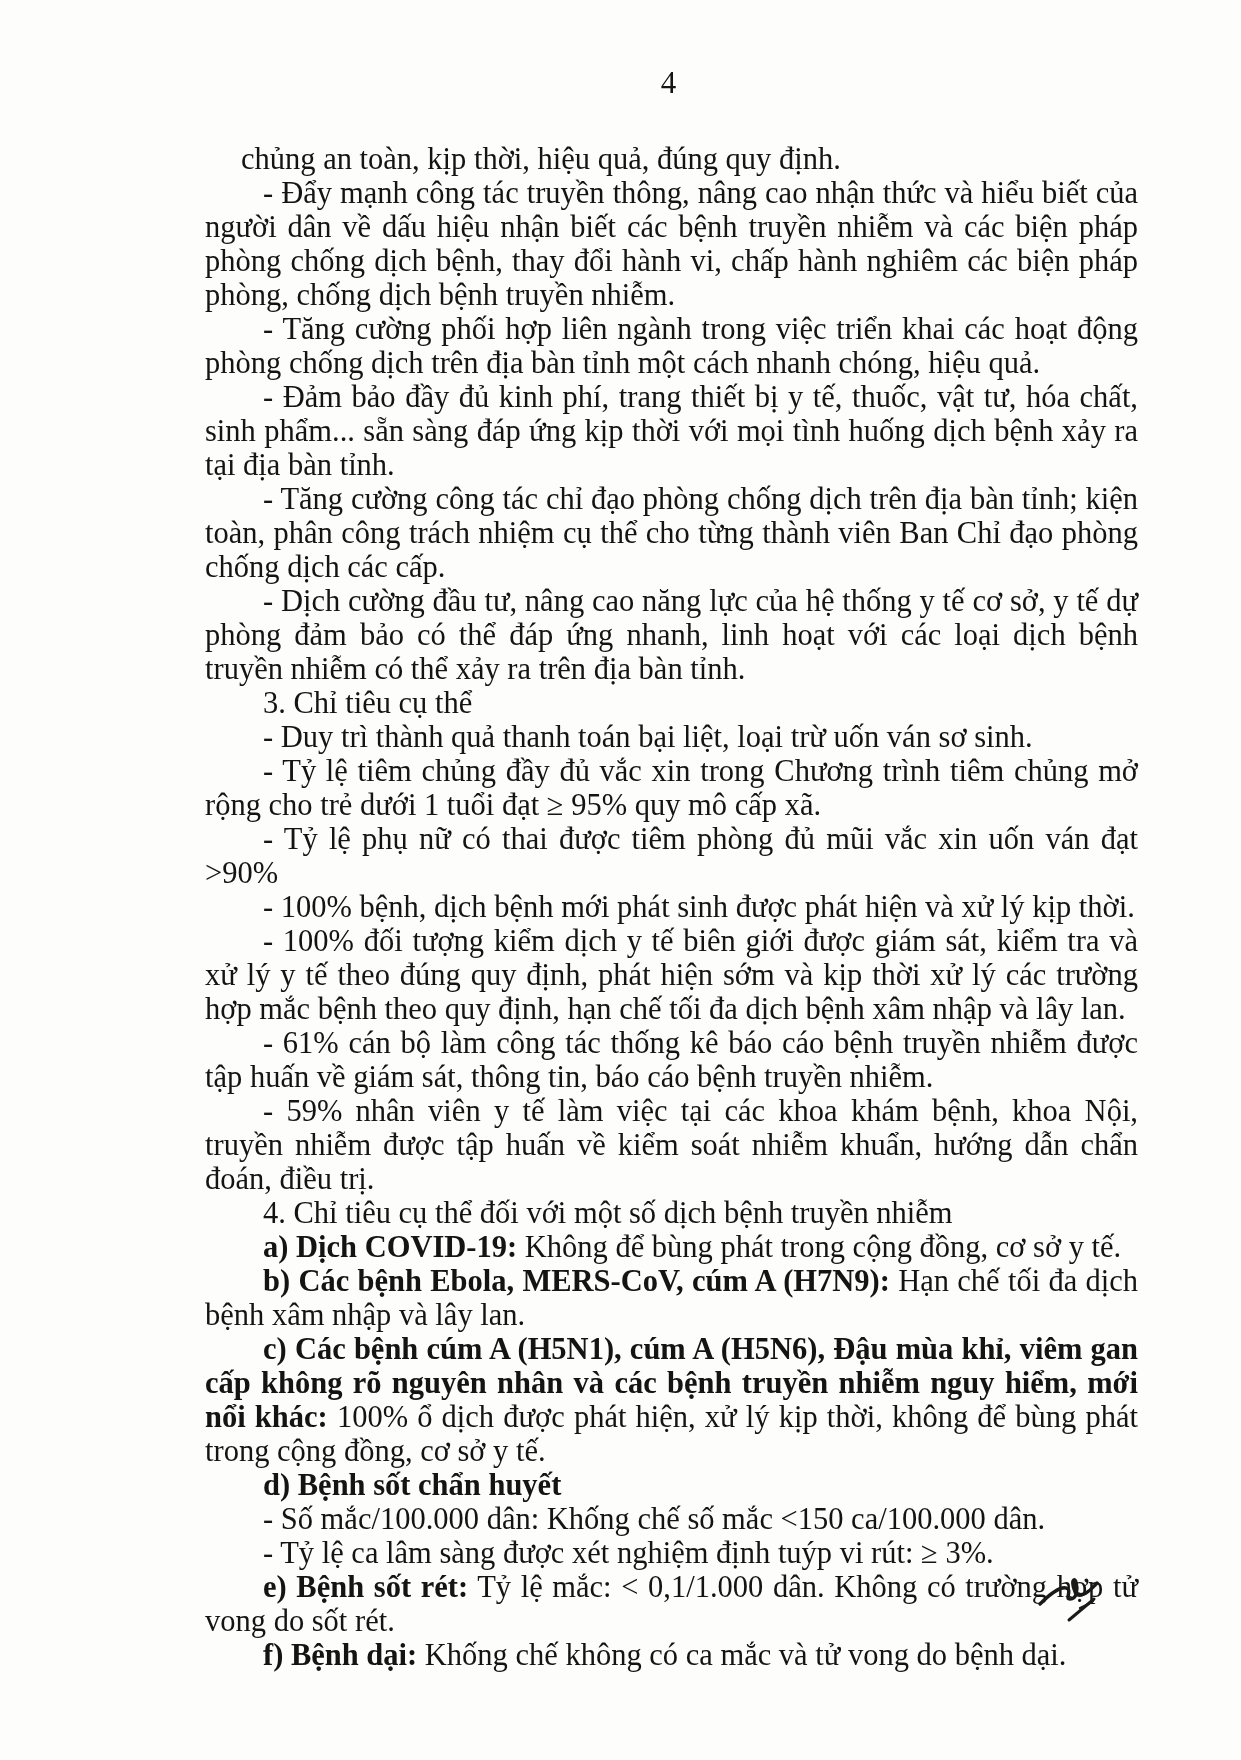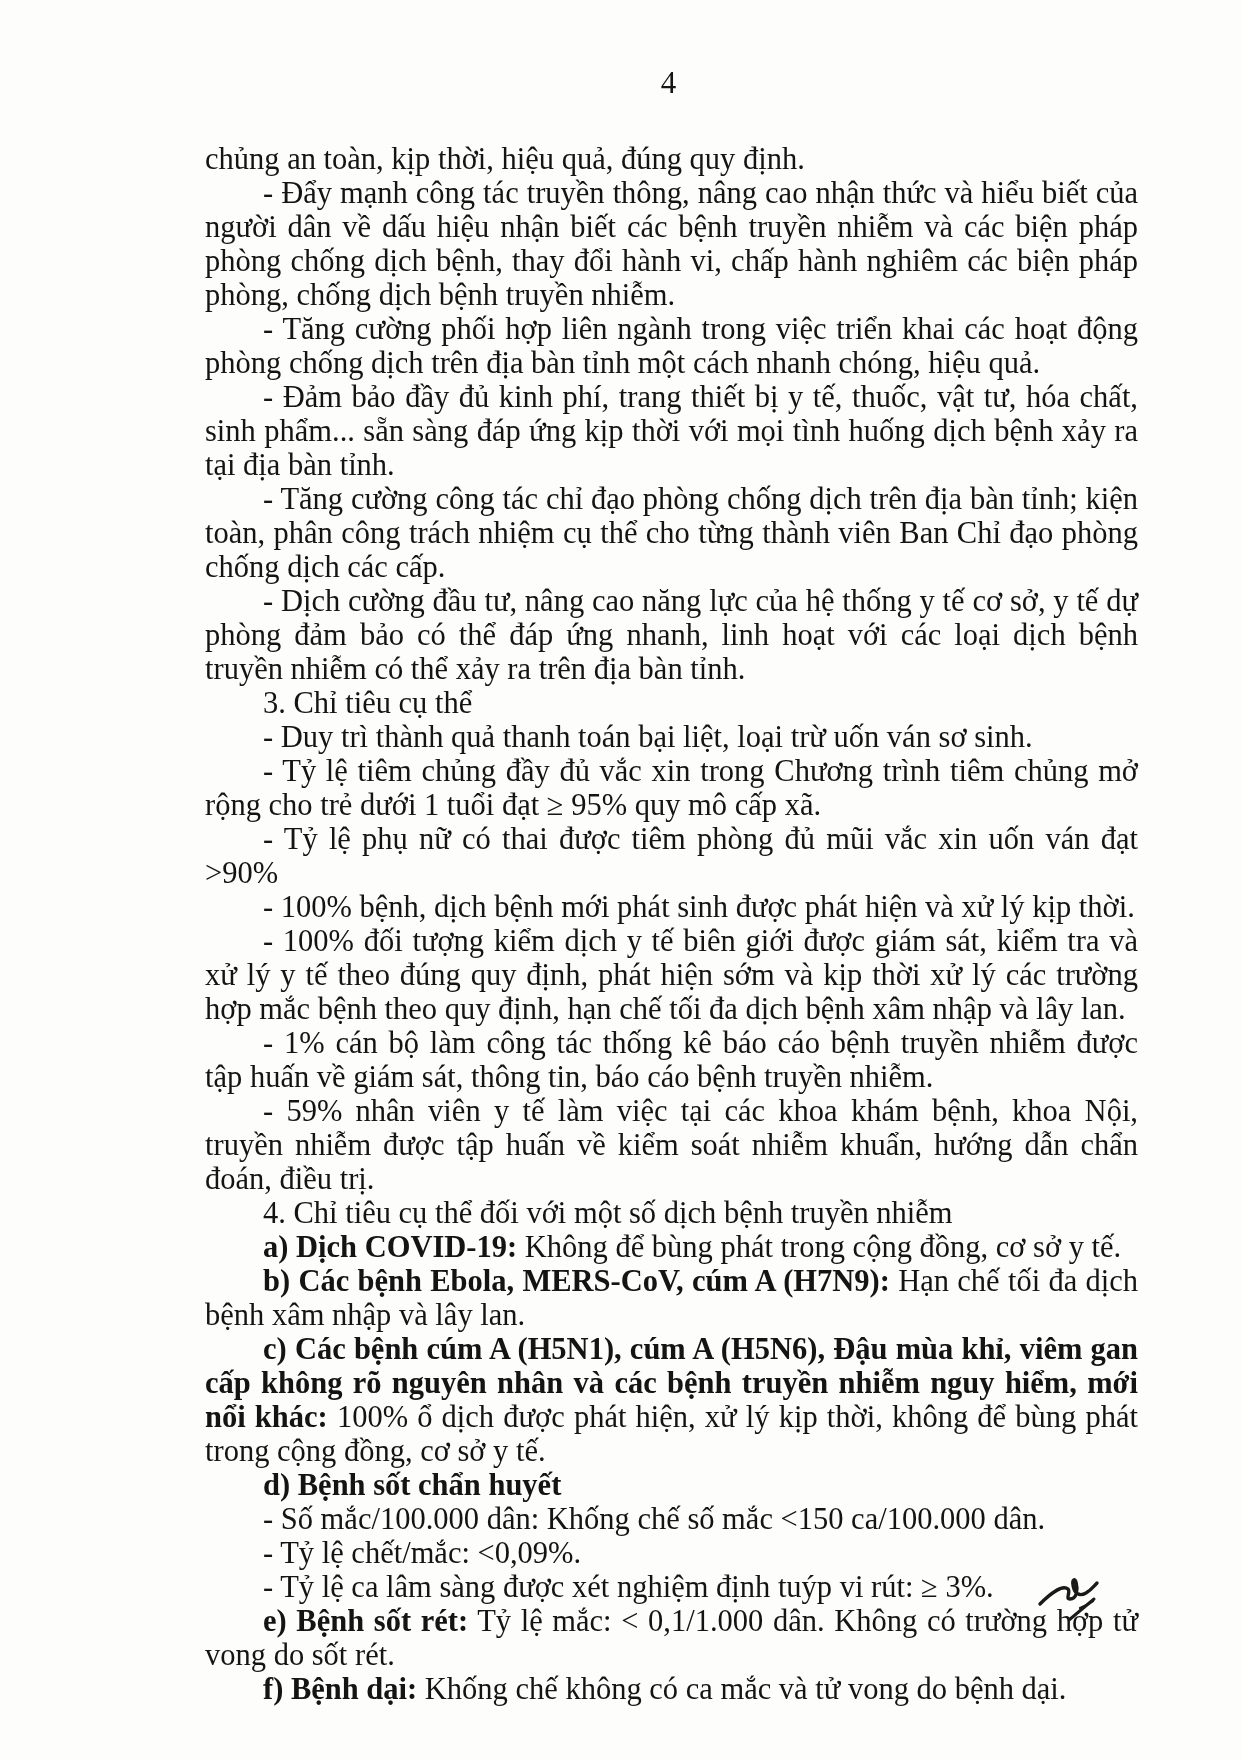--- a/index.html
+++ b/index.html
@@ -35,20 +35,21 @@
     line-height: 34px;
     text-align: justify;
   }
   .content p {
     margin: 0;
     padding: 0;
     text-indent: 58px;
   }
   .content p.continuation {
     text-indent: 0;
+    margin-left: 36px;
   }
   .heading {
     font-weight: normal;
   }
   .lead {
     font-weight: bold;
   }
   .signature {
     position: absolute;
     left: 1036px;
@@ -84,21 +85,21 @@
     <p>- Duy trì thành quả thanh toán bại liệt, loại trừ uốn ván sơ sinh.</p>
 
     <p>- Tỷ lệ tiêm chủng đầy đủ vắc xin trong Chương trình tiêm chủng mở rộng cho trẻ dưới 1 tuổi đạt ≥ 95% quy mô cấp xã.</p>
 
     <p>- Tỷ lệ phụ nữ có thai được tiêm phòng đủ mũi vắc xin uốn ván đạt &gt;90%</p>
 
     <p>- 100% bệnh, dịch bệnh mới phát sinh được phát hiện và xử lý kịp thời.</p>
 
     <p>- 100% đối tượng kiểm dịch y tế biên giới được giám sát, kiểm tra và xử lý y tế theo đúng quy định, phát hiện sớm và kịp thời xử lý các trường hợp mắc bệnh theo quy định, hạn chế tối đa dịch bệnh xâm nhập và lây lan.</p>
 
-    <p>- 1% cán bộ làm công tác thống kê báo cáo bệnh truyền nhiễm được tập huấn về giám sát, thông tin, báo cáo bệnh truyền nhiễm.</p>
+    <p>- 61% cán bộ làm công tác thống kê báo cáo bệnh truyền nhiễm được tập huấn về giám sát, thông tin, báo cáo bệnh truyền nhiễm.</p>
 
     <p>- 59% nhân viên y tế làm việc tại các khoa khám bệnh, khoa Nội, truyền nhiễm được tập huấn về kiểm soát nhiễm khuẩn, hướng dẫn chẩn đoán, điều trị.</p>
 
     <p class="heading">4. Chỉ tiêu cụ thể đối với một số dịch bệnh truyền nhiễm</p>
 
     <p>
       <span class="lead">a) Dịch COVID-19:</span><span> Không để bùng phát trong cộng đồng, cơ sở y tế.</span>
     </p>
 
     <p>
@@ -108,21 +109,20 @@
     <p>
       <span class="lead">c) Các bệnh cúm A (H5N1), cúm A (H5N6), Đậu mùa khỉ, viêm gan cấp không rõ nguyên nhân và các bệnh truyền nhiễm nguy hiểm, mới nổi khác:</span><span> 100% ổ dịch được phát hiện, xử lý kịp thời, không để bùng phát trong cộng đồng, cơ sở y tế.</span>
     </p>
 
     <p>
       <span class="lead">d) Bệnh sốt chẩn huyết</span>
     </p>
 
     <p>- Số mắc/100.000 dân: Khống chế số mắc &lt;150 ca/100.000 dân.</p>
 
-    <p>- Tỷ lệ chết/mắc: &lt;0,09%.</p>
 
     <p>- Tỷ lệ ca lâm sàng được xét nghiệm định tuýp vi rút: ≥ 3%.</p>
 
     <p>
       <span class="lead">e) Bệnh sốt rét:</span><span> Tỷ lệ mắc: &lt; 0,1/1.000 dân. Không có trường hợp tử vong do sốt rét.</span>
     </p>
 
     <p>
       <span class="lead">f) Bệnh dại:</span><span> Khống chế không có ca mắc và tử vong do bệnh dại.</span>
     </p>

